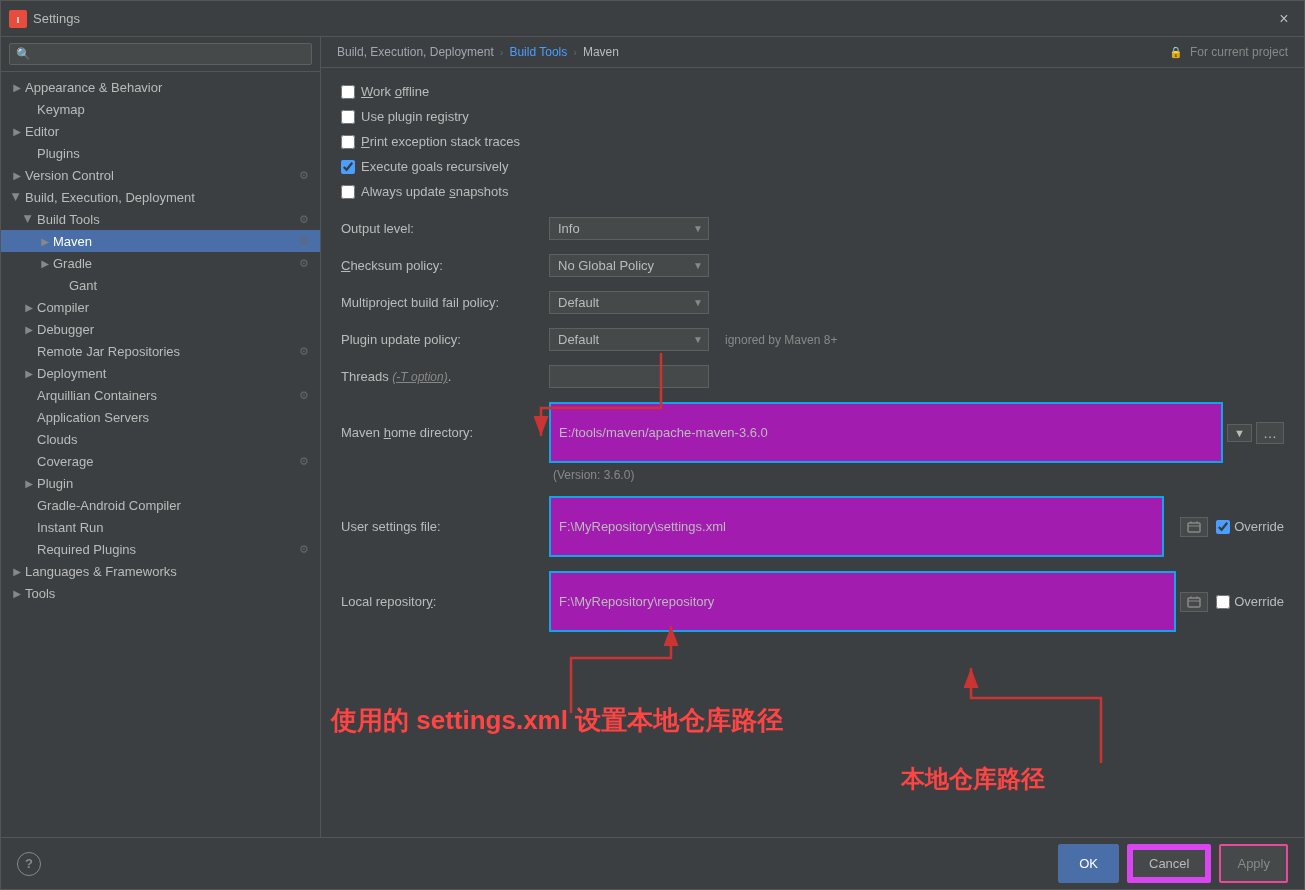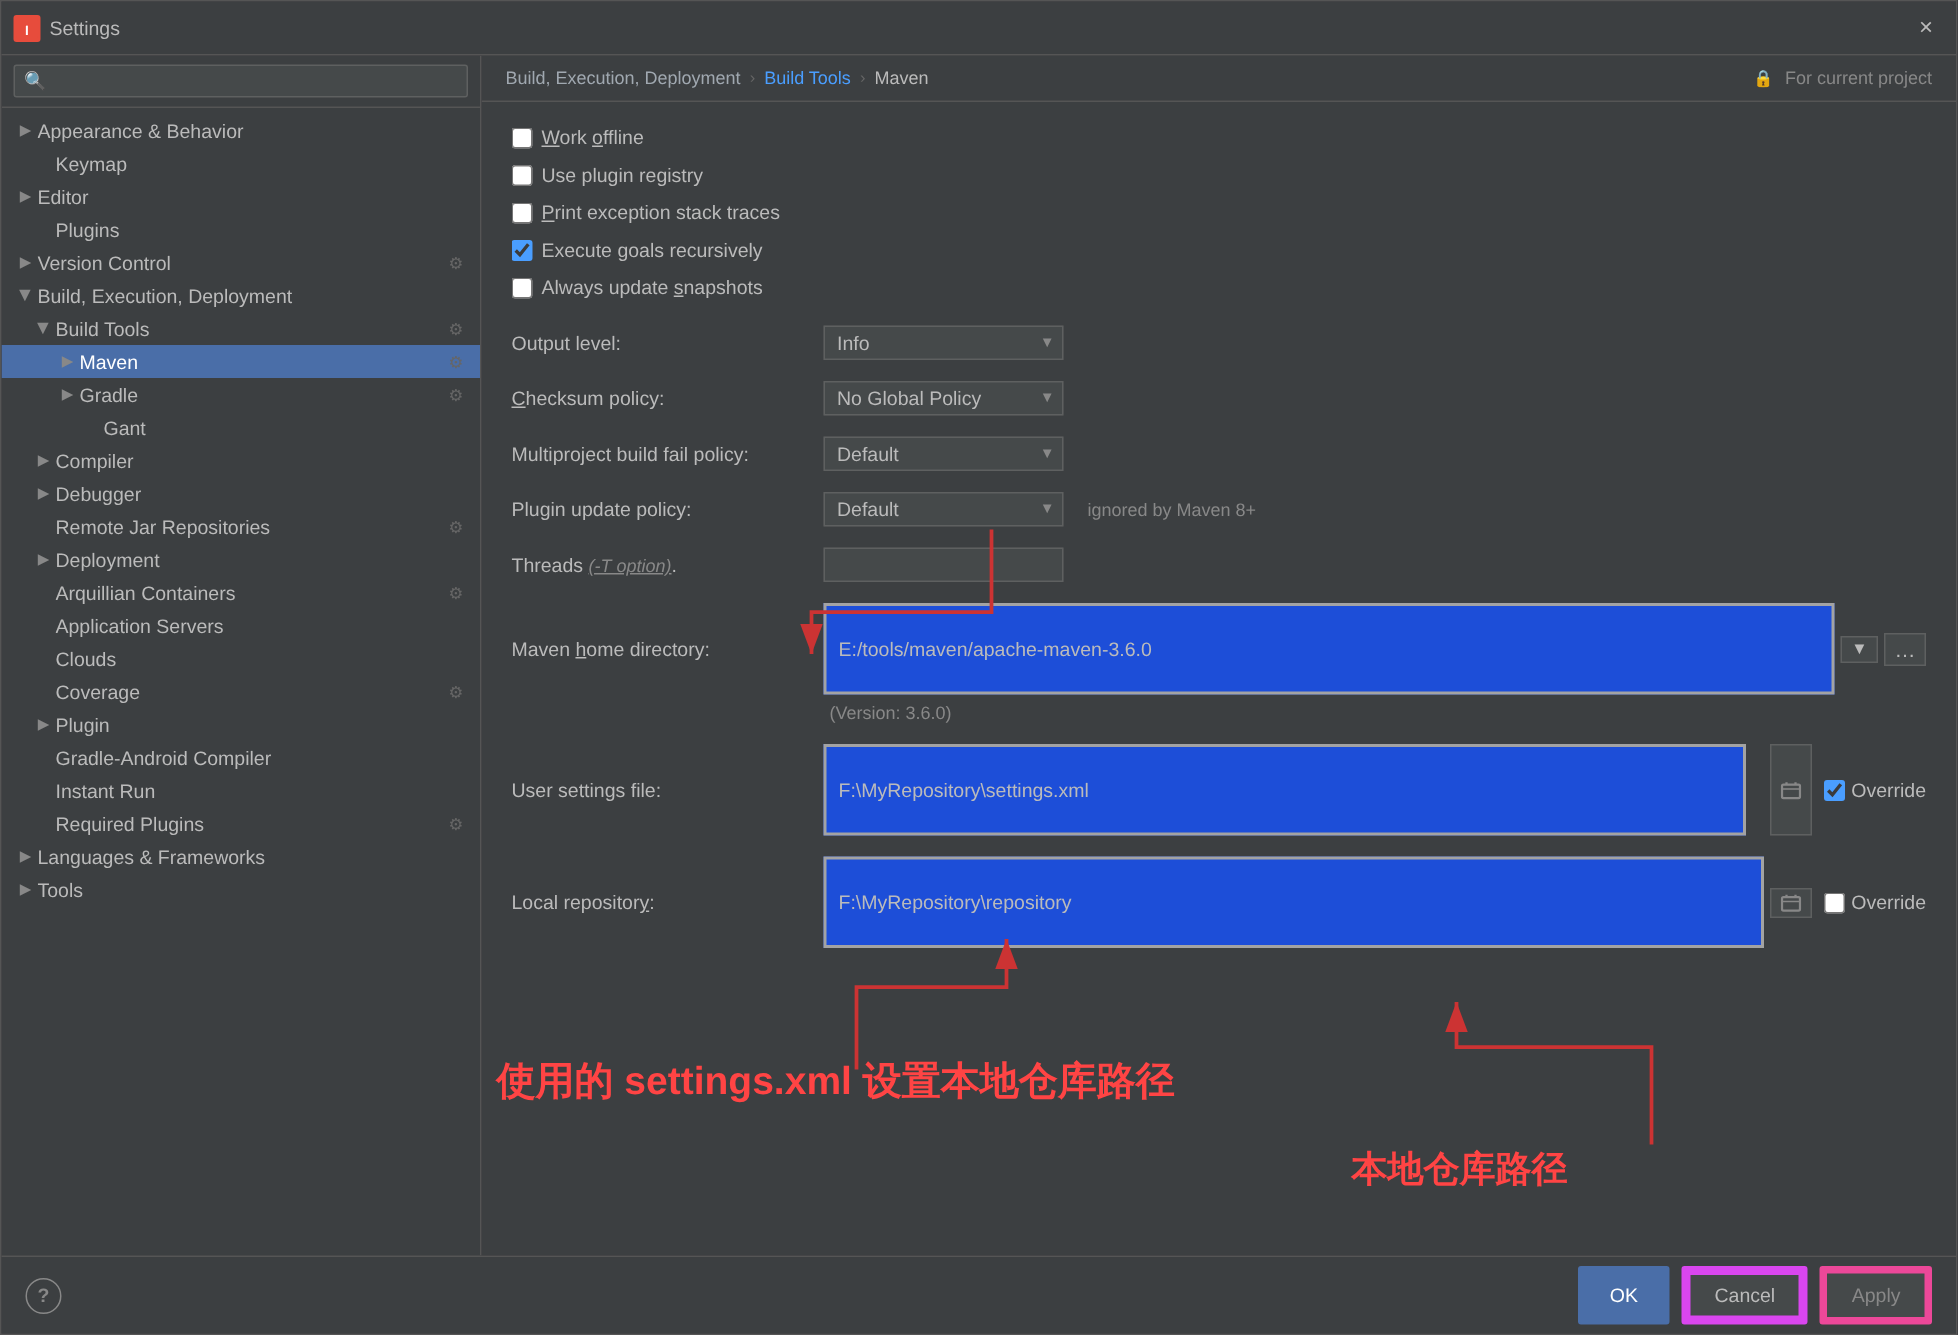--- a/index.html
+++ b/index.html
@@ -54,39 +54,39 @@
     .form-label .underline { text-decoration: underline; }
 
     .form-select-wrapper { position: relative; display: inline-flex; align-items: center; }
     .form-select { background: #45494a; border: 1px solid #5e6060; color: #bbbbbb; padding: 3px 24px 3px 8px; font-size: 13px; appearance: none; cursor: pointer; min-width: 160px; outline: none; }
     .select-arrow { position: absolute; right: 6px; pointer-events: none; color: #888; font-size: 10px; }
 
     .form-input { background: #45494a; border: 1px solid #5e6060; color: #bbbbbb; padding: 3px 8px; font-size: 13px; outline: none; }
     .form-input.medium { width: 160px; }
 
     .ignored-note { color: #888; font-size: 12px; margin-left: 8px; }
-    .input-main { background: #1d4ed8; border: 2px solid #a3a3a3; color: #bbbbbb; padding: 21px 8px; font-size: 13px; outline: none; flex: 1; }
+    .input-main { background: #a21caf; border: 2px solid #0ea5e9; color: #bbbbbb; padding: 21px 8px; font-size: 13px; outline: none; flex: 1; }
 
     .btn-browse { background: #45494a; border: 1px solid #5e6060; color: #bbbbbb; padding: 2px 6px; cursor: pointer; font-size: 14px; display: flex; align-items: center; justify-content: center; min-width: 28px; }
     .btn-dropdown { background: #45494a; border: 1px solid #5e6060; color: #bbbbbb; padding: 2px 6px; cursor: pointer; font-size: 11px; display: flex; align-items: center; justify-content: center; min-width: 24px; }
 
     .version-text { color: #888; font-size: 12px; padding-left: 4px; }
 
     .override-checkbox { display: flex; align-items: center; gap: 4px; }
     .override-checkbox input[type=checkbox] { width: 14px; height: 14px; accent-color: #4a9eff; }
     .override-label { color: #bbbbbb; font-size: 13px; }
 
     
     .bottom-bar { height: 52px; background: #3c3f41; border-top: 1px solid #555; display: flex; align-items: center; justify-content: space-between; padding: 0 16px; flex-shrink: 0; }
     .bottom-left { display: flex; align-items: center; }
     .help-btn { width: 24px; height: 24px; border-radius: 50%; background: transparent; border: 1px solid #888; color: #888; display: flex; align-items: center; justify-content: center; cursor: pointer; font-size: 13px; font-weight: bold; }
     .bottom-right { display: flex; gap: 8px; }
     .btn-ok { background: #4a6ea8; border: 1px solid #4a6ea8; color: white; padding: 6px 20px; cursor: pointer; font-size: 13px; border-radius: 2px; }
     .btn-cancel { background: #45494a; border: 6px solid #d946ef; color: #bbbbbb; padding: 6px 16px; cursor: pointer; font-size: 13px; border-radius: 2px; }
-    .btn-apply { background: #45494a; border: 5px solid #ec4899; color: #888; padding: 6px 16px; cursor: pointer; font-size: 13px; border-radius: 2px; }
+    .btn-apply { background: #45494a; border: 2px solid #ec4899; color: #888; padding: 6px 16px; cursor: pointer; font-size: 13px; border-radius: 2px; }
 
     
     .annotation-layer { position: absolute; top: 0; left: 0; width: 100%; height: 100%; pointer-events: none; z-index: 50; }
 
     .scrollbar-thin::-webkit-scrollbar { width: 6px; }
     .scrollbar-thin::-webkit-scrollbar-track { background: #3c3f41; }
     .scrollbar-thin::-webkit-scrollbar-thumb { background: #5e6060; border-radius: 3px; }
   </style>
 </head>
 <body>
@@ -345,21 +345,21 @@
               <button class="btn-browse">…</button>
             </div>
           </div>
           <div style="padding-left:208px;">
             <span class="version-text">(Version: 3.6.0)</span>
           </div>
         </div>
 
         <div class="form-row">
           <span class="form-label">User settings file:</span>
-          <div style="flex:1; display:flex; gap:16px;">
+          <div style="flex:1; display:flex; align-items:center; gap:16px;">
             <input class="input-main" type="text" value="F:\MyRepository\settings.xml" style="flex: 1 1 0%;">
             <button class="btn-browse">
               <svg width="14" height="14" viewBox="0 0 14 14">
                   <rect x="1" y="3" width="12" height="9" rx="1" fill="none" stroke="#888" stroke-width="1.5"></rect>
                   <path d="M1 6h12" stroke="#888" stroke-width="1"></path>
                   <path d="M4 3V1.5" stroke="#888" stroke-width="1.5"></path>
                   <path d="M10 3V1.5" stroke="#888" stroke-width="1.5"></path>
                 </svg>
             </button>
           </div>

